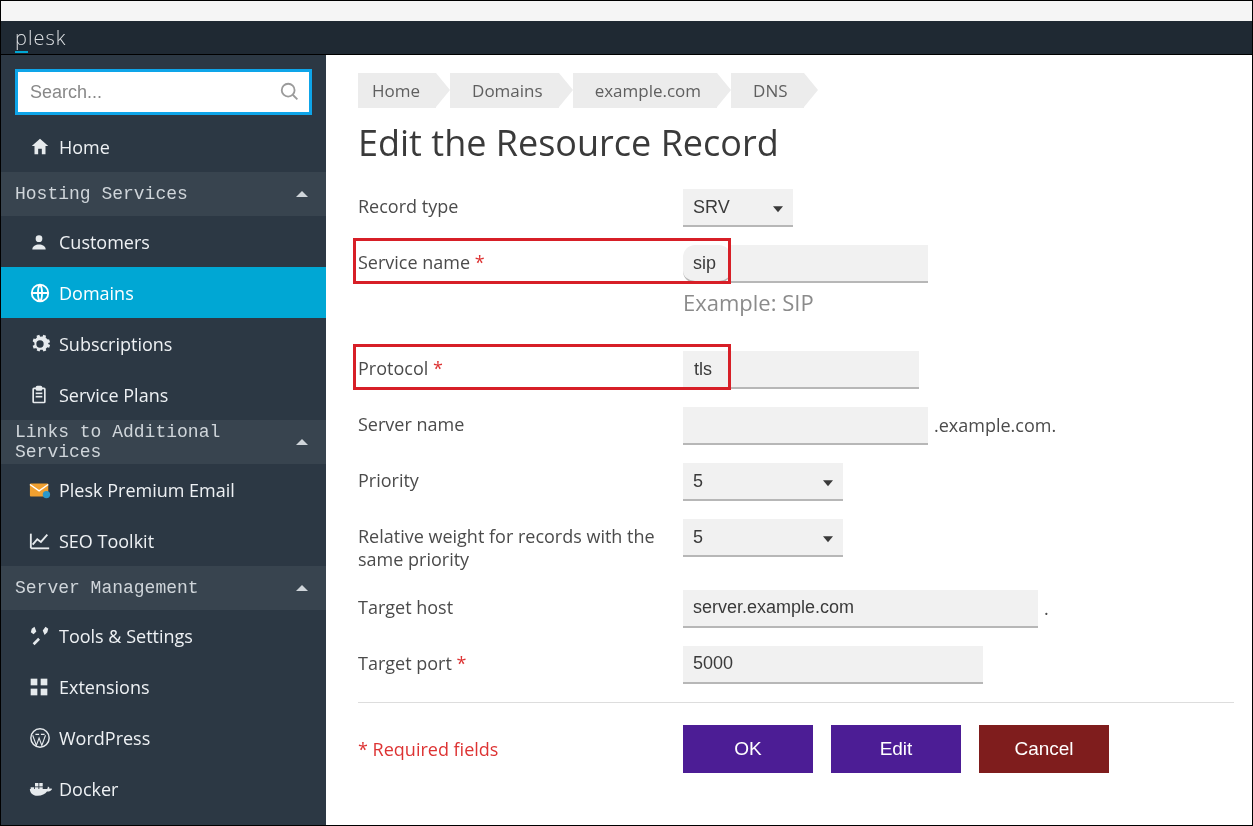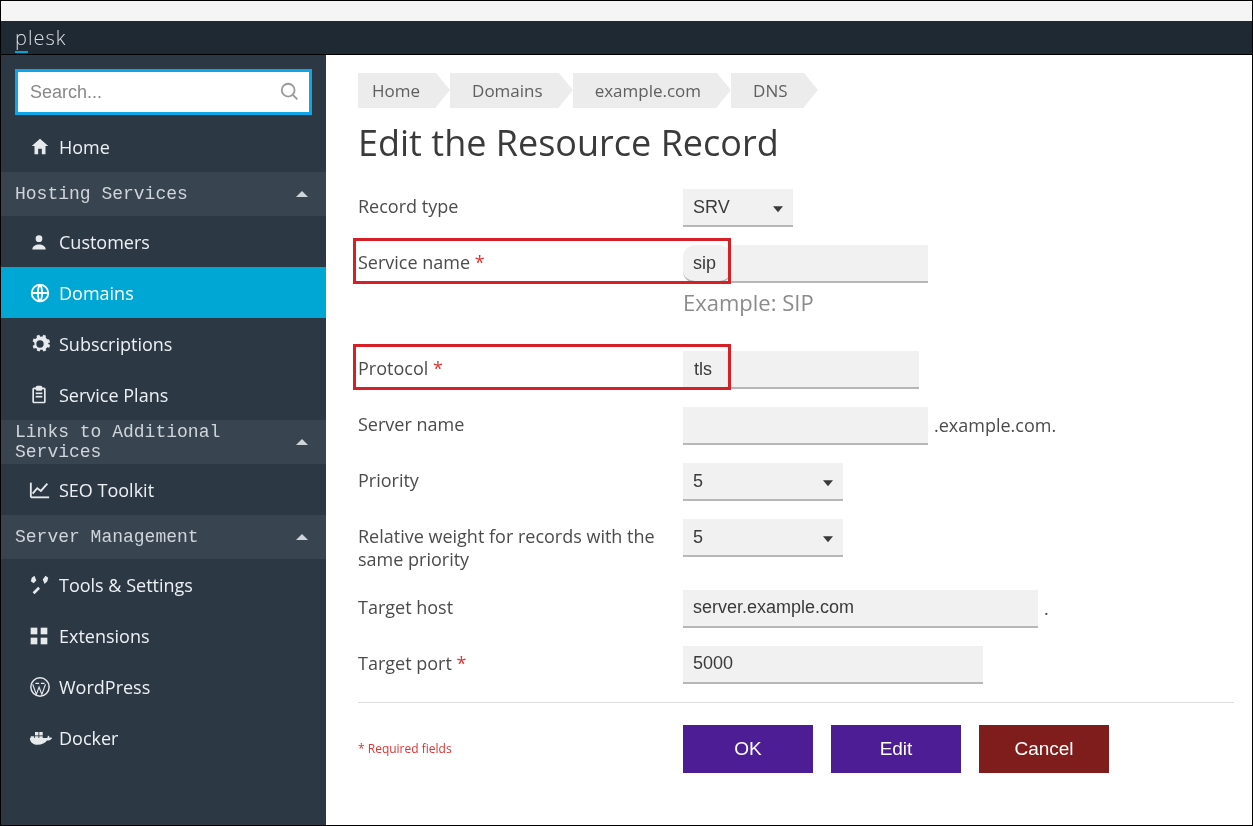--- a/index.html
+++ b/index.html
@@ -186,21 +186,21 @@
   padding-top: 6px;
   vertical-align: top;
 }
 .highlight-frame {
   border: 3px solid #d71f27;
   position: absolute;
   pointer-events: none;
 }
 .divider { border: none; border-top: 1px solid #ddd; margin: 18px 0 22px 0; }
 .actions-row { display: flex; align-items: center; }
-.req-note { color: #d33; font-size: 12px; width: 325px; }
+.req-note { color: #d33; font-size: 18px; width: 325px; }
 .btn {
   min-width: 130px;
   height: 48px;
   border: none;
   font-size: 19px;
   color: #fff;
   margin-right: 18px;
   cursor: pointer;
 }
 .btn-primary { background: #4c1d95; }
@@ -282,20 +282,30 @@
           </svg>
       </span>
       <span class="label">Service Plans</span>
     </div>
 
     <div class="nav-section">
       <span class="label">Links to Additional Services</span>
       <span class="caret"></span>
     </div>
 
+    <div class="nav-item">
+      <span class="ico">
+        <svg width="22" height="20" viewBox="0 0 24 20">
+            <rect x="1" y="3" width="20" height="14" rx="1" fill="#f0a030"></rect>
+            <path d="M1 4l10 7L21 4" fill="none" stroke="#fff" stroke-width="1.5"></path>
+            <circle cx="19" cy="15" r="4" fill="#2a97c9"></circle>
+          </svg>
+      </span>
+      <span class="label">Plesk Premium Email</span>
+    </div>
 
     <div class="nav-item">
       <span class="ico">
         <svg width="22" height="20" viewBox="0 0 24 20" fill="none" stroke="#e6eaed" stroke-width="2">
             <line x1="2" y1="18" x2="22" y2="18"></line>
             <line x1="2" y1="18" x2="2" y2="2"></line>
             <polyline points="4,14 9,8 13,11 20,3"></polyline>
           </svg>
       </span>
       <span class="label">SEO Toolkit</span>

